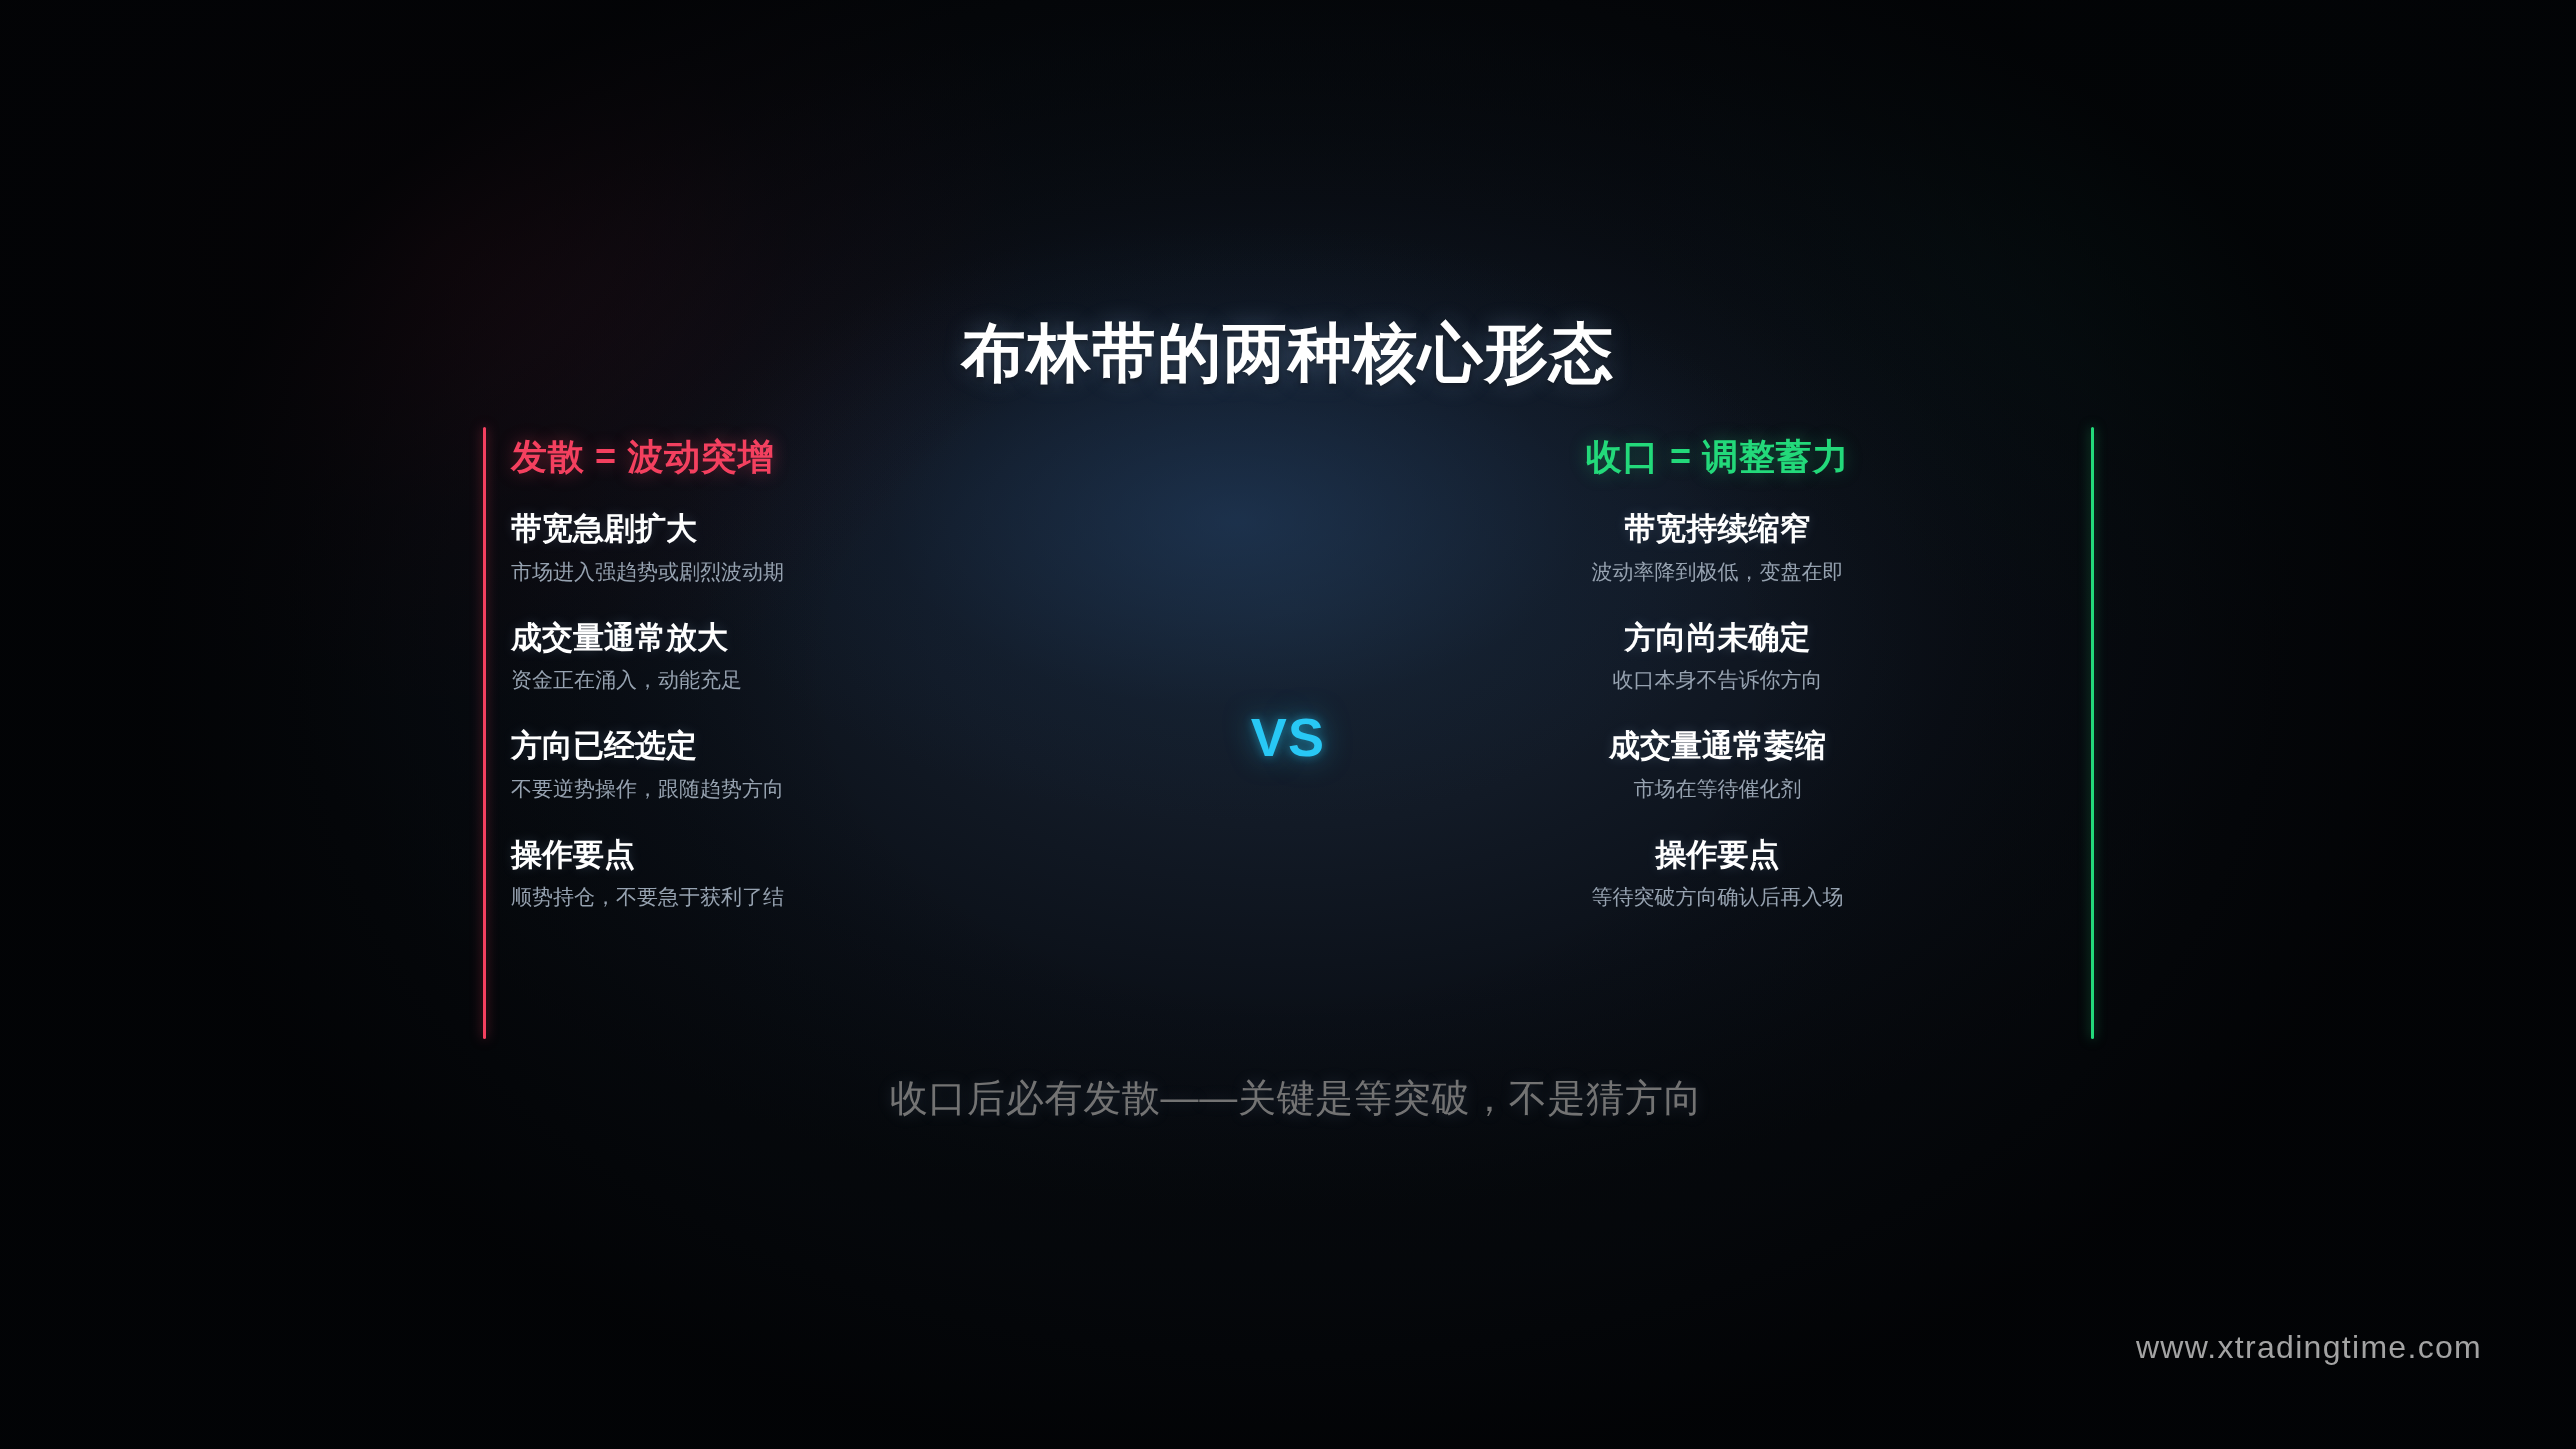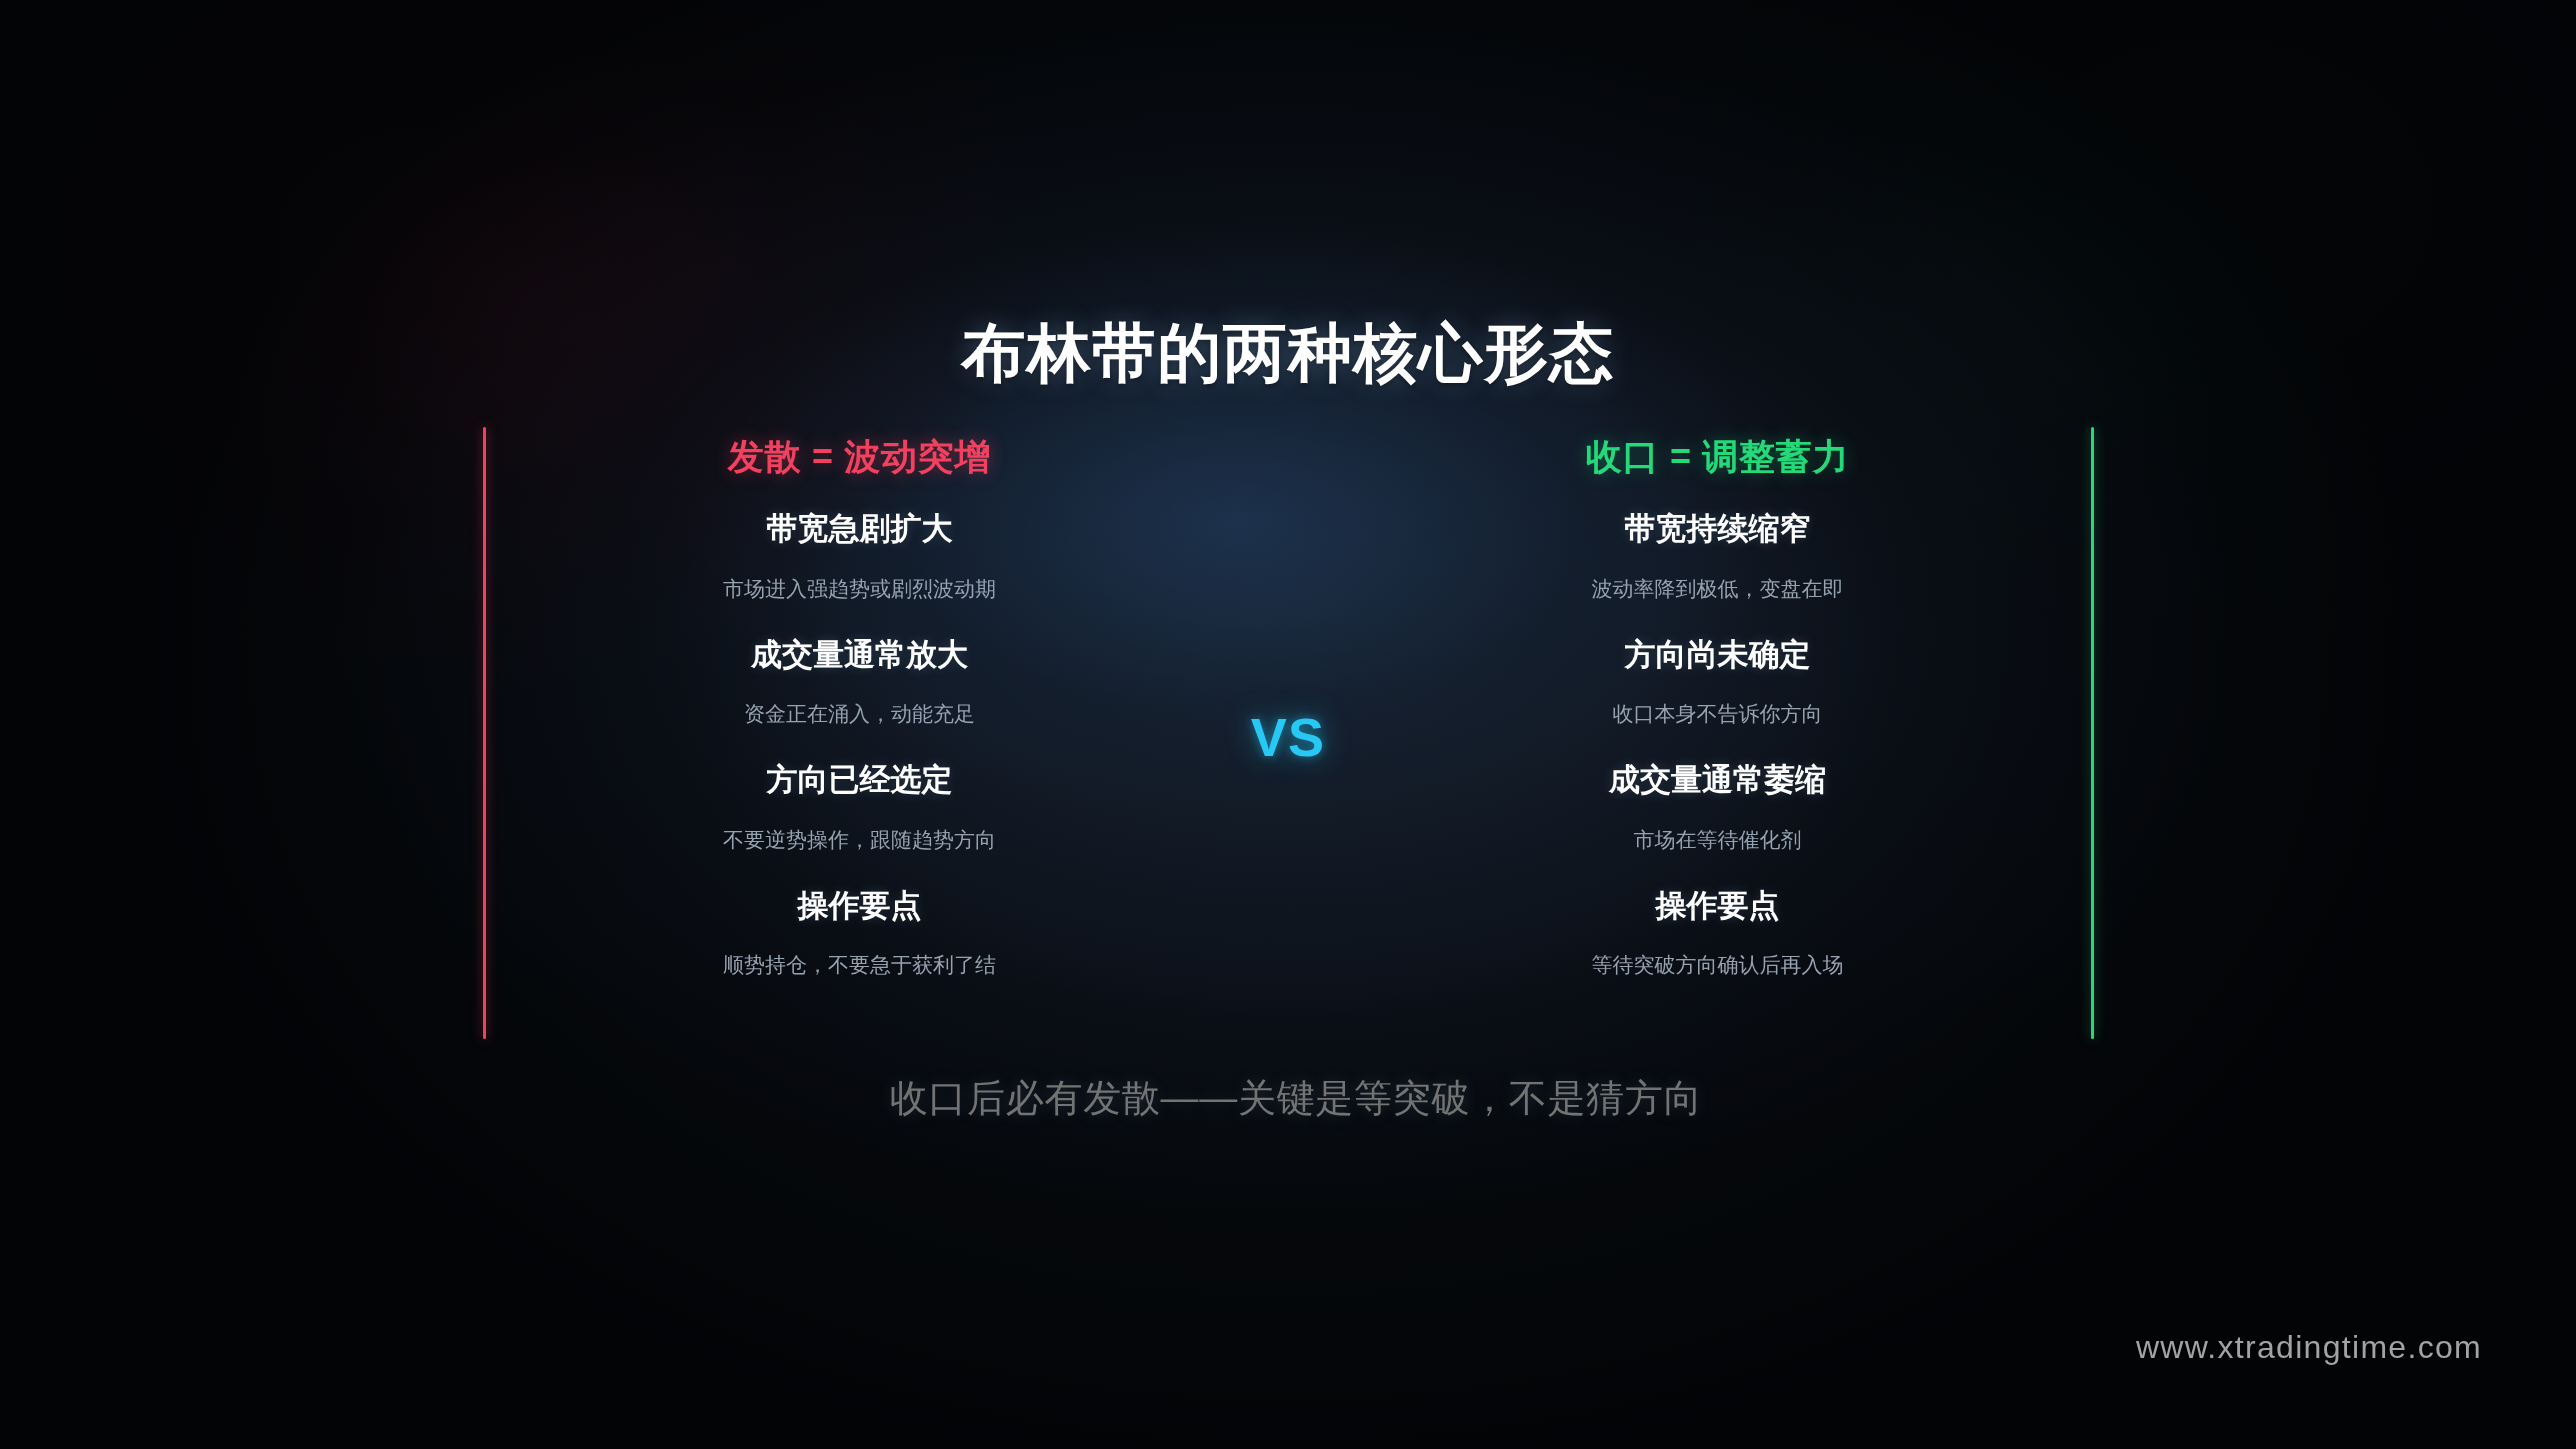--- a/index.html
+++ b/index.html
@@ -84,21 +84,21 @@
     right: 0;
     height: 612px;
   }
 
   .col {
     position: absolute;
     top: 0;
     height: 612px;
     width: 725px;
   }
-  .col-left  { left: 483px; padding-left: 28px; box-sizing: border-box; text-align: center; }
+  .col-left  { left: 483px; padding-left: 28px; box-sizing: border-box; text-align: left; }
   .col-right { left: 1369px; width: 725px; padding-right: 28px; box-sizing: border-box; text-align: center; }
 
   .accent-bar {
     position: absolute;
     top: 0;
     width: 3.4px;
     height: 612px;
     border-radius: 2px;
   }
   .accent-left  { left: 0;  background: #f4405f; box-shadow: 0 0 12px rgba(244,64,95,0.55); }
@@ -121,21 +121,21 @@
 
   .item-title {
     font-size: 31px;
     font-weight: 700;
     color: #ffffff;
     line-height: 1.05;
     white-space: nowrap;
     text-shadow: 0 0 12px rgba(160,195,235,0.20);
   }
   .item-desc {
-    margin-top: 32px;
+    margin-top: 15px;
     font-size: 21px;
     font-weight: 400;
     color: #96a2b0;
     line-height: 1.1;
     white-space: nowrap;
   }
 
   
   .vs-badge {
     position: absolute;

